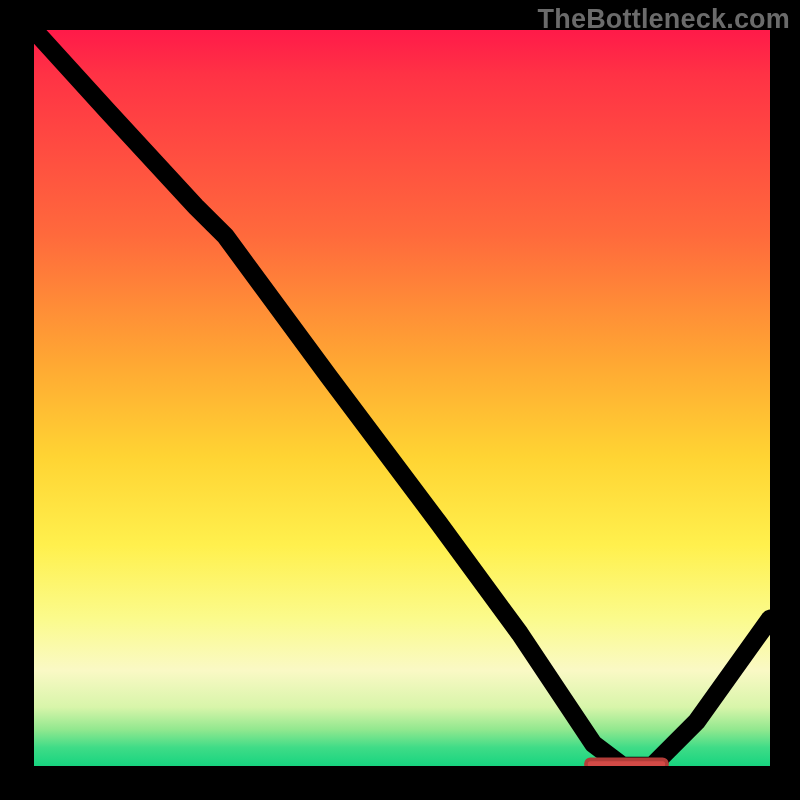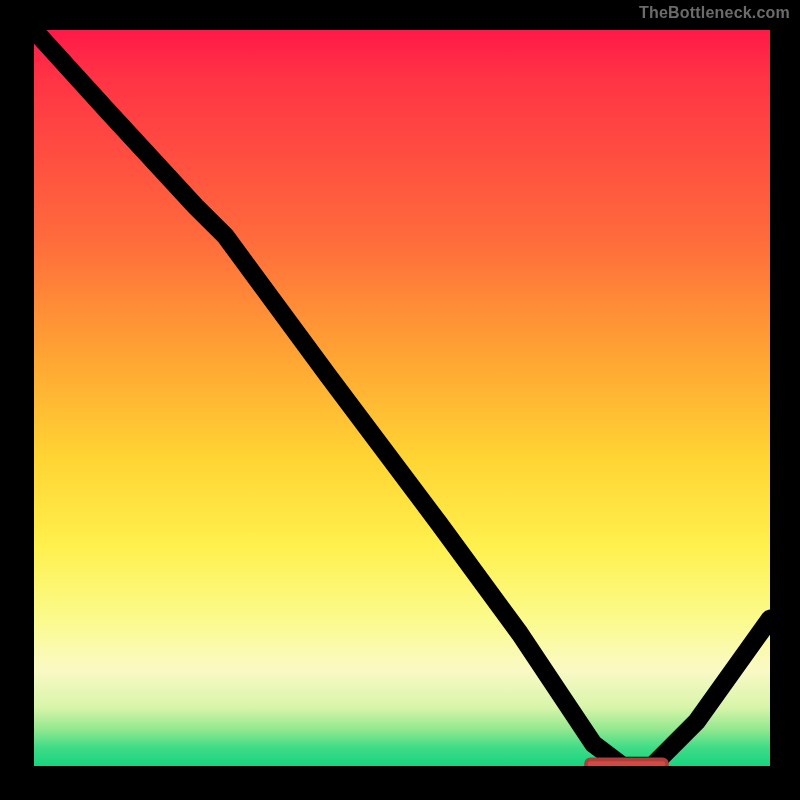--- a/index.html
+++ b/index.html
@@ -14,21 +14,21 @@
   .stage {
     position: relative;
     width: 800px;
     height: 800px;
   }
   .watermark {
     position: absolute;
     top: 4px;
     right: 10px;
     color: #6b6b6b;
-    font-size: 16px;
+    font-size: 27px;
     font-weight: 600;
     letter-spacing: 0.2px;
     user-select: none;
   }
   .plot-frame {
     position: absolute;
     left: 30px;
     top: 30px;
     width: 740px;
     height: 740px;

